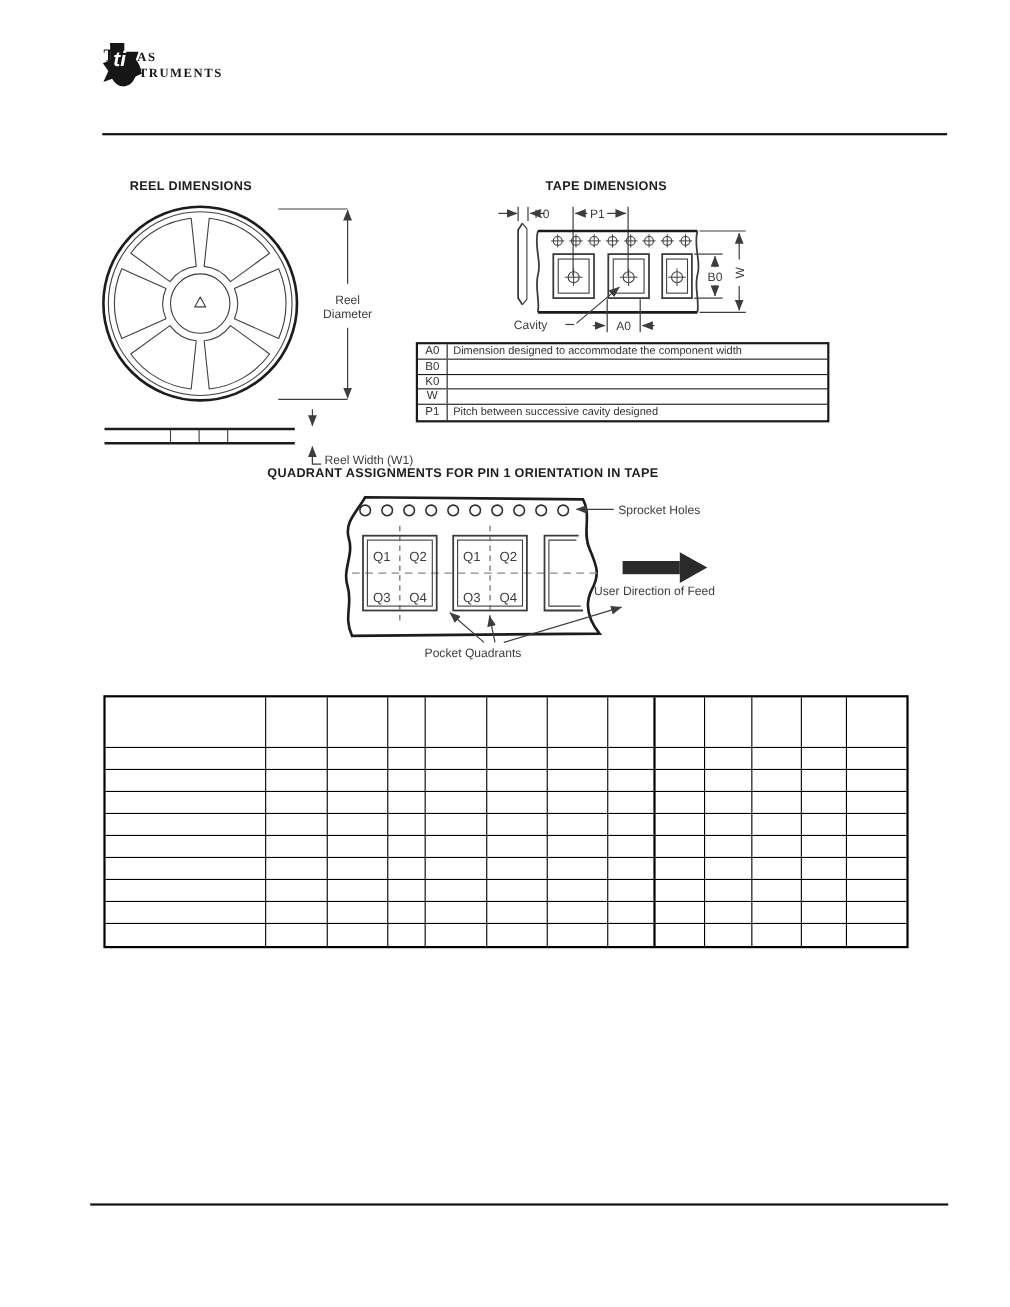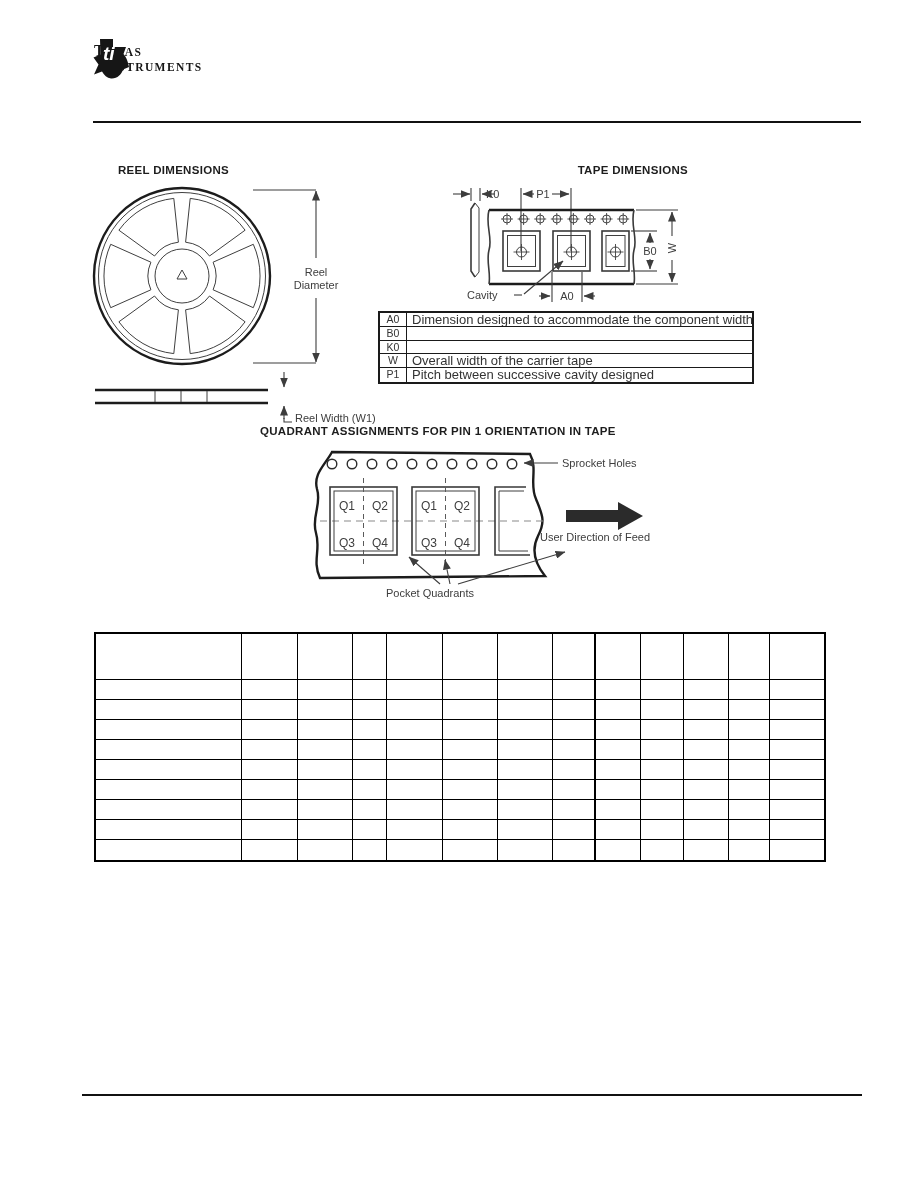--- a/index.html
+++ b/index.html
@@ -23,43 +23,43 @@
   }
   .logo-line::first-letter { font-size:16px; }
   .logo-line2 { margin-left:7px; }
 
   
   .sec-title {
     position:absolute; font-size:11.5px; font-weight:700; color:#1d1d1d;
     letter-spacing:0.3px; white-space:nowrap;
   }
   .reel-title { left:118px; top:164px; }
-  .tape-title { left:528px; top:164px; width:160px; text-align:right; }
-  .quad-title { left:260px; top:425px; }
+  .tape-title { left:496px; top:164px; width:160px; text-align:left; }
+  .quad-title { left:243px; top:425px; }
 
   svg { position:absolute; overflow:visible; }
   .dlabel { font-family:"Liberation Sans", sans-serif; font-size:11px; fill:#3d3d3d; }
   .qlabel { font-family:"Liberation Sans", sans-serif; font-size:12px; fill:#3d3d3d; }
   .thin   { stroke:#3f3f3f; stroke-width:1;   fill:none; }
   .med    { stroke:#3a3a3a; stroke-width:1.6; fill:none; }
   .thick  { stroke:#1c1c1c; stroke-width:2.4; fill:none; }
   .dim    { stroke:#3d3d3d; stroke-width:1.1; fill:none; }
 
   
   .def-table {
     position:absolute; left:378px; top:311px; width:376px;
     border:2px solid #1a1a1a; background:#fff;
   }
   .def-row { display:flex; height:13.8px; border-bottom:1px solid #1a1a1a; }
   .def-row:last-child { border-bottom:none; }
   .def-code {
     width:27px; flex:none; border-right:1px solid #1a1a1a; text-align:center;
     font-size:10.5px; color:#333; line-height:13px;
   }
-  .def-desc { flex:1; padding-left:5px; font-size:13px; color:#333; line-height:13px; white-space:nowrap; overflow:hidden; }
+  .def-desc { flex:1; padding-left:5px; font-size:10px; color:#333; line-height:13px; white-space:nowrap; overflow:hidden; }
 
   
   .data-table {
     position:absolute; left:94px; top:632px; width:732px;
     border:2px solid #000; background:#fff;
   }
   .dt-row { display:flex; height:20px; border-bottom:1px solid #000; }
   .dt-row:last-child { border-bottom:none; }
   .dt-header { height:46px; }
   .dt-cell { flex:none; height:100%; border-right:1px solid #000; }
@@ -226,21 +226,20 @@
       <div class="def-desc">Dimension designed to accommodate the component width</div>
     </div>
     <div class="def-row">
       <div class="def-code">B0</div>
     </div>
     <div class="def-row">
       <div class="def-code">K0</div>
     </div>
     <div class="def-row">
       <div class="def-code">W</div>
-      <div class="def-desc">Overall width of the carrier tape</div>
     </div>
     <div class="def-row">
       <div class="def-code">P1</div>
       <div class="def-desc">Pitch between successive cavity designed</div>
     </div>
   </div>
 
   <svg style="left:300px;top:445px" width="420" height="160" viewBox="300 445 420 160">
     <path d="M332,452 L530,454
              C538,469 529,484 536,499 C542,514 546,521 538,536 C532,548 533,561 545,576

